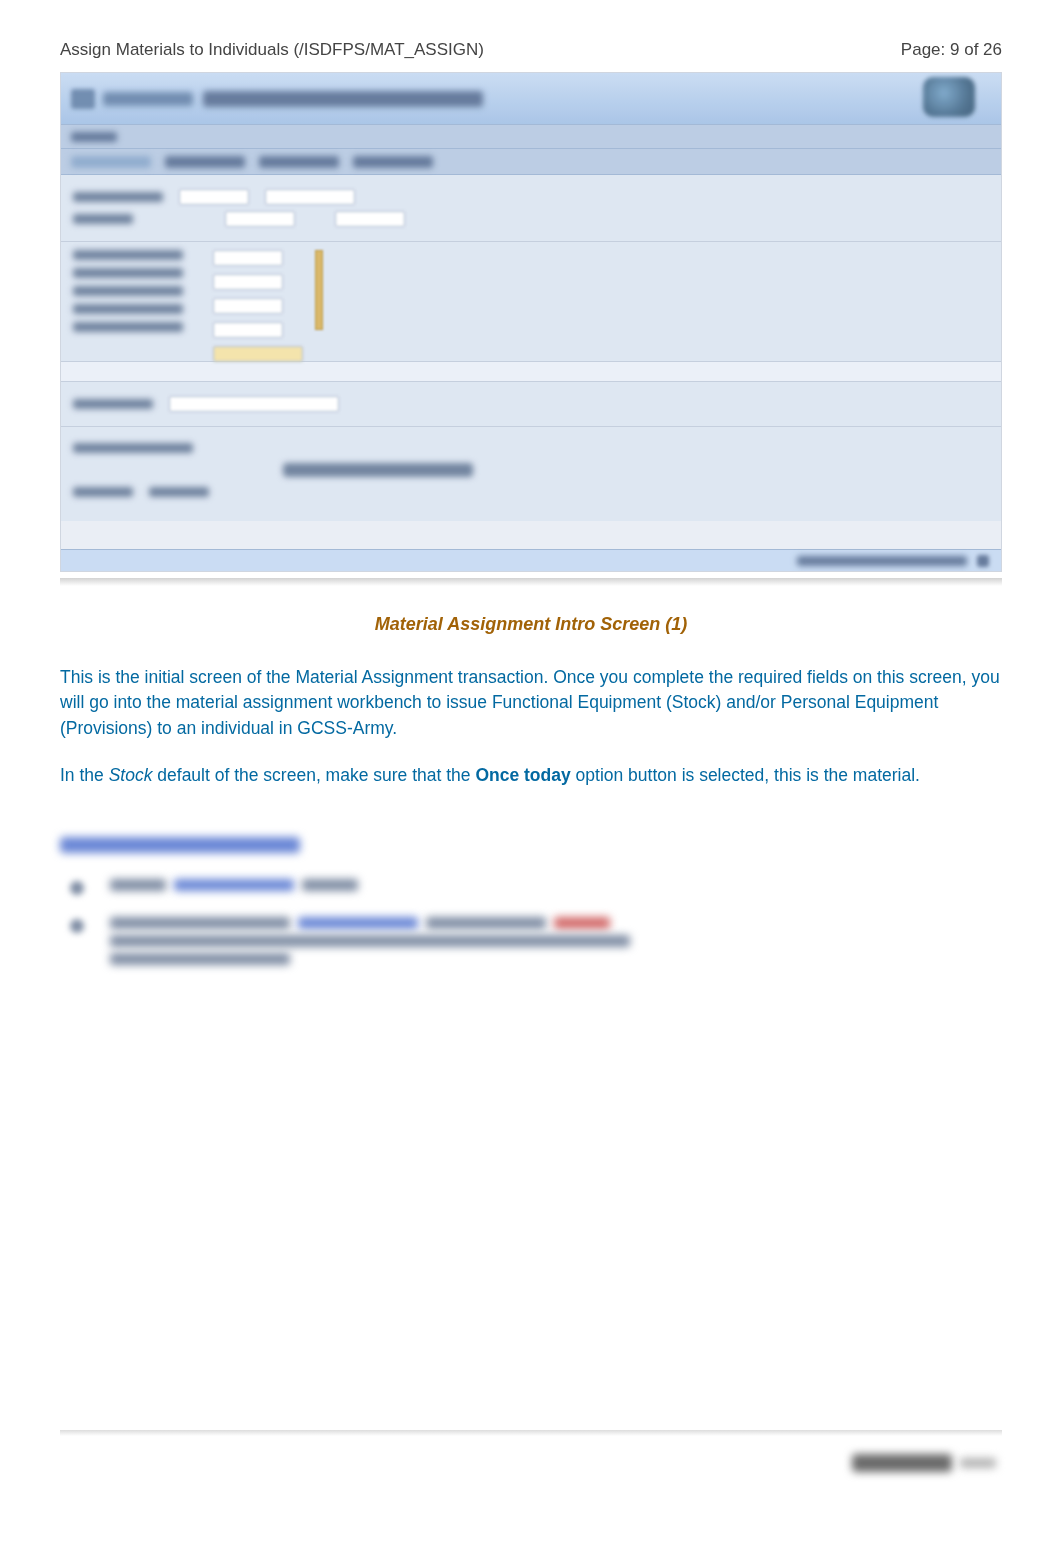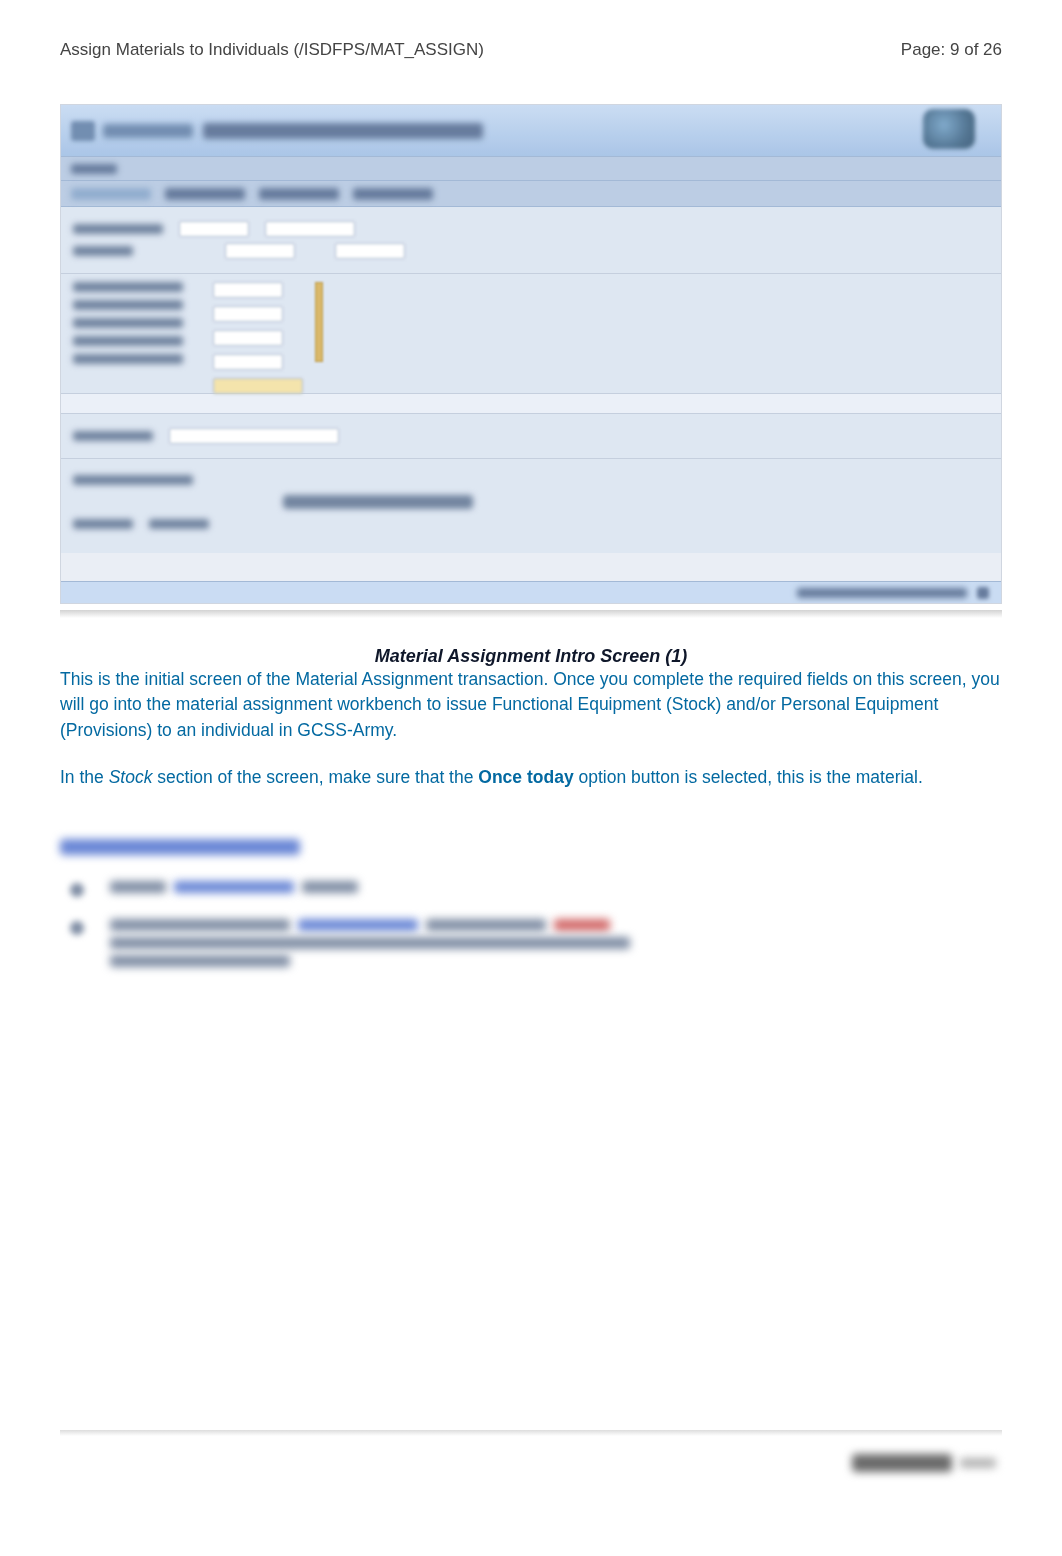--- a/index.html
+++ b/index.html
@@ -15,21 +15,21 @@
     width: 100%;
     min-height: 1556px;
     padding: 40px 60px 20px 60px;
     position: relative;
   }
   .header-row {
     display: flex;
     justify-content: space-between;
     font-size: 17px;
     color: #444;
-    margin-bottom: 44px;
+    margin-bottom: 12px;
   }
 
   
   .screenshot {
     width: 100%;
     height: 500px;
     background: #e9eef5;
     border: 1px solid #d0d6e0;
     position: relative;
     overflow: hidden;
@@ -121,21 +121,22 @@
   .status-bar .sblob{width:170px;height:10px;background:#5f7598;border-radius:3px;filter:blur(3px);}
   .status-bar .dot{width:12px;height:12px;background:#5f7598;border-radius:3px;filter:blur(2px);}
   .screenshot-shadow{height:8px;background:linear-gradient(#d3d3d3, #fff);margin-bottom:28px;}
 
   
   .caption {
     text-align: center;
     font-weight: bold;
     font-style: italic;
     font-size: 18px;
-    color: #0f172a;
+    color: #a16207;
+    margin-bottom: 30px;
   }
   .body-text {
     font-size: 17.5px;
     line-height: 1.45;
     color: #0369a1;
     margin-bottom: 22px;
   }
   .body-text .ital { font-style: italic; }
   .body-text .bold { font-weight: bold; }
 
@@ -268,21 +269,21 @@
       <div class="dot"></div>
     </div>
   </div>
   <div class="screenshot-shadow"></div>
 
   <div class="caption">Material Assignment Intro Screen (1)</div>
 
   <p class="body-text">This is the initial screen of the Material Assignment transaction. Once you complete the required fields on this screen, you will go into the material assignment workbench to issue Functional Equipment (Stock) and/or Personal Equipment (Provisions) to an individual in GCSS-Army.</p>
 
   <p class="body-text">
-    <span>In the </span><span class="ital">Stock</span><span> section of the screen, make sure that the </span><span class="bold">Once today</span><span> option button is selected, this is the material.</span>
+    <span>In the </span><span class="ital">Stock</span><span> default of the screen, make sure that the </span><span class="bold">Once today</span><span> option button is selected, this is the material.</span>
   </p>
 
   <div class="steps-heading" title="Complete the following steps:"></div>
 
   <ul class="steps-list">
     <li>
       <div class="step-num" title="1"></div>
       <div class="step-body">
         <div class="step-line">
           <div class="text-blob w60"></div>

